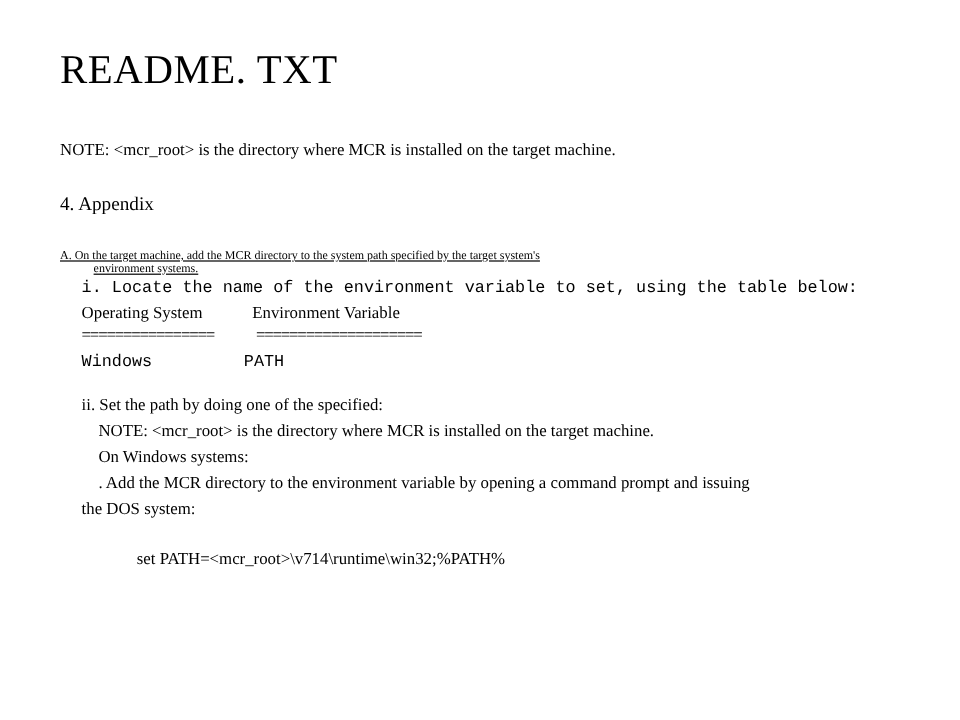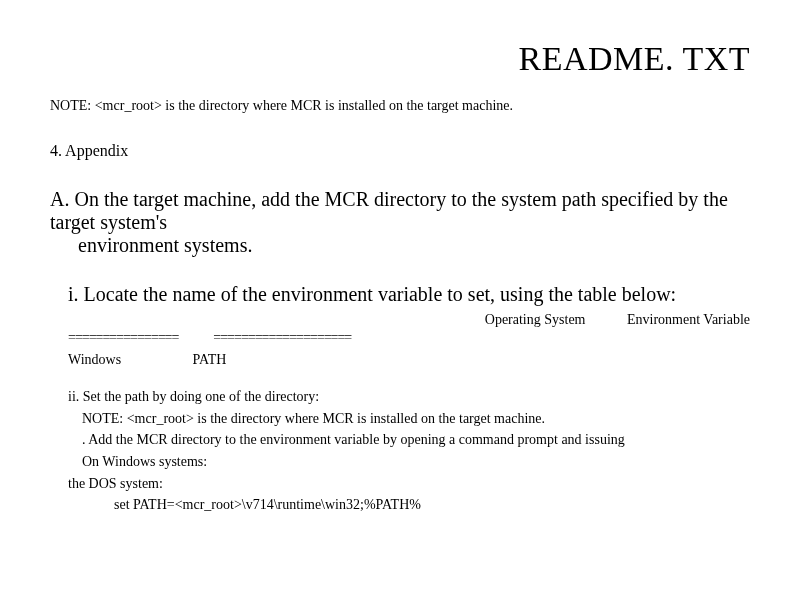--- a/index.html
+++ b/index.html
@@ -6,81 +6,82 @@
     body {
       width: 800px;
       height: 600px;
       background: #fff;
       font-family: "Times New Roman", Times, serif;
       color: #000;
       padding: 40px 50px 20px 50px;
       overflow: hidden;
     }
     .title {
-      text-align: right;
+      text-align: left;
       font-size: 34px;
       font-weight: normal;
-      margin-bottom: 20px;
+      margin-bottom: 40px;
       letter-spacing: 0.5px;
     }
     .note-line {
       font-size: 14px;
       margin-bottom: 28px;
     }
     .section-heading {
       font-size: 16px;
       margin-bottom: 28px;
     }
     .item-a {
-      font-size: 20px;
-      margin-bottom: 22px;
+      font-size: 10px;
       padding-left: 0;
+      text-decoration: underline;
     }
     .item-a-indent {
       display: block;
       padding-left: 28px;
     }
     .sub-i {
-      font-size: 20px;
+      font-size: 14px;
       padding-left: 18px;
       line-height: 1.55;
+      font-family: Liberation Mono, monospace;
     }
     .sub-i-line { display: block; }
     .table-header {
       font-size: 14px;
       padding-left: 18px;
       margin-top: 2px;
-      text-align: right;
     }
     .envvar-col { margin-left: 38px; }
     .divider-row {
       font-size: 14px;
       padding-left: 18px;
       margin-top: 2px;
       font-family: "Times New Roman", Times, serif;
     }
     .divider {
       display: inline-block;
       letter-spacing: -1px;
     }
     .divider-gap { display:inline-block; width:28px; }
     .table-row {
       font-size: 14px;
       padding-left: 18px;
       margin-top: 6px;
       margin-bottom: 18px;
+      font-family: Liberation Mono, monospace;
     }
     .path-col { margin-left: 68px; }
     .sub-ii {
       font-size: 14px;
       padding-left: 18px;
       line-height: 1.55;
     }
     .sub-ii-indent { display:block; padding-left: 14px; }
-    .sub-ii-cmd { display:block; padding-left: 46px; }
+    .sub-ii-cmd { display:block; padding-left: 46px; margin-top: 20px; }
   </style>
 </head>
 <body>
 
 <h1 class="title">README. TXT</h1>
 
 <p class="note-line">NOTE: &lt;mcr_root&gt; is the directory where MCR is installed on the target machine.</p>
 
 <p class="section-heading">4. Appendix</p>
 
@@ -103,19 +104,19 @@
   <span class="divider-gap"></span>
   <span class="divider">====================</span>
 </p>
 
 <p class="table-row">
   <span>Windows</span>
   <span class="path-col">PATH</span>
 </p>
 
 <div class="sub-ii">
-  <span>ii. Set the path by doing one of the directory:</span>
+  <span>ii. Set the path by doing one of the specified:</span>
   <span class="sub-ii-indent">NOTE: &lt;mcr_root&gt; is the directory where MCR is installed on the target machine.</span>
+  <span class="sub-ii-indent">On Windows systems:</span>
   <span class="sub-ii-indent">. Add the MCR directory to the environment variable by opening a command prompt and issuing</span>
-  <span class="sub-ii-indent">On Windows systems:</span>
   <span>the DOS system:</span>
   <span class="sub-ii-cmd">set PATH=&lt;mcr_root&gt;\v714\runtime\win32;%PATH%</span>
 </div>
 
 </body></html>

